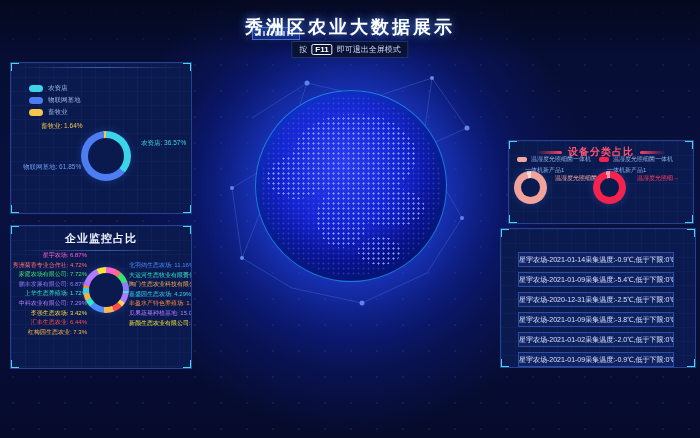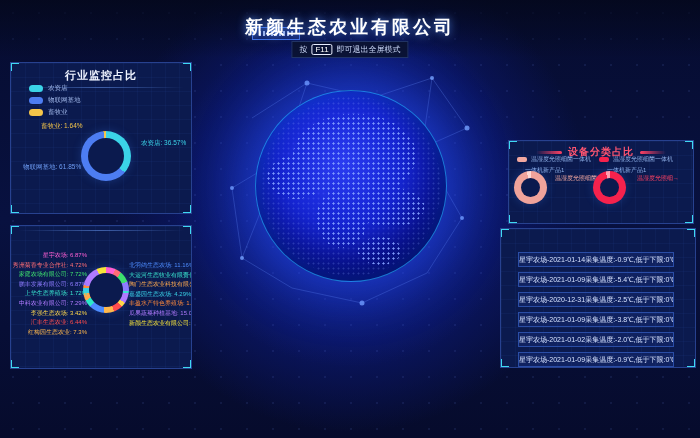--- a/index.html
+++ b/index.html
@@ -16,21 +16,21 @@
     font-size:18px;font-weight:700;color:#fff;letter-spacing:3px;
     text-shadow:0 0 10px rgba(90,150,255,.9);}
   .logo{position:absolute;left:252px;top:27px;width:46px;height:11px;z-index:4;
     border:1px solid #3f6fe0;background:rgba(30,60,160,.35);
     display:flex;align-items:center;justify-content:center;}
   .logo .glyphs{width:34px;height:5px;
     background:repeating-linear-gradient(90deg,rgba(200,215,255,.85) 0 2px,transparent 2px 4px);}
   .hint{position:absolute;top:41px;left:50%;transform:translateX(-50%);z-index:4;
     display:flex;align-items:center;gap:4px;background:rgba(10,18,46,.88);
     border:1px solid rgba(90,130,220,.3);padding:2px 7px;font-size:8px;color:#c9d6f5;white-space:nowrap;}
-  .hint .key{border:1px solid #e8edff;border-radius:2px;padding:0 3px;line-height:9px;font-size:8px;color:#fff;}
+  .hint .key{border:1px solid #e8edff;border-radius:2px;padding:0 3px;line-height:9px;font-size:8px;color:#fff;font-weight:bold;}
   
   .glow{position:absolute;left:160px;top:0;width:380px;height:380px;border-radius:50%;z-index:1;
     background:radial-gradient(circle,rgba(40,80,255,.40) 0%,rgba(25,55,210,.22) 42%,transparent 66%);}
   .globe{position:absolute;left:255px;top:90px;width:190px;height:190px;border-radius:50%;z-index:1;
     background:radial-gradient(circle at 45% 38%,#2b3cf0 0%,#1626d6 40%,#0b16a8 72%,#070f7a 100%);
     border:1px solid rgba(40,220,255,.5);
     box-shadow:0 0 50px 12px rgba(40,80,255,.45), inset -10px -20px 45px rgba(0,0,60,.55), inset 0 0 22px rgba(0,200,255,.22);}
   .gdots-faint{position:absolute;inset:5px;border-radius:50%;opacity:.30;
     background:radial-gradient(rgba(135,160,255,.8) .7px,transparent 1.3px) 0 0/5px 5px;}
   .gdots{position:absolute;inset:5px;border-radius:50%;
@@ -135,33 +135,32 @@
 
   <div class="globe">
     <div class="gdots-faint"></div>
     <div class="gdots"></div>
   </div>
 
   <div class="topband"></div>
   <div class="logo">
       <div class="glyphs"></div>
     </div>
-  <div class="h-title">新颜生态农业有限公司</div>
+  <div class="h-title">秀洲区农业大数据展示</div>
   <div class="hint">
     <span>按</span>
     <span class="key">F11</span>
     <span>即可退出全屏模式</span>
   </div>
 
   <div class="panel p-industry">
     <span class="cnr tl"></span>
       <span class="cnr tr"></span>
       <span class="cnr bl"></span>
       <span class="cnr br"></span>
-    <div class="ptitle">行业监控占比</div>
     <div class="pdiv"></div>
     <div class="ileg">
       <div class="row">
         <span class="sw" style="background: rgb(59, 212, 232);"></span>
         <span class="lbl">农资店</span>
       </div>
       <div class="row">
         <span class="sw" style="background: rgb(77, 125, 242);"></span>
         <span class="lbl">物联网基地</span>
       </div>
@@ -176,20 +175,21 @@
     <div class="callout co-livestock" style="color: rgb(246, 198, 74);">畜牧业: 1.64%</div>
     <div class="callout co-store" style="color: rgb(59, 212, 232);">农资店: 36.57%</div>
     <div class="callout co-iot" style="color: rgb(110, 157, 245);">物联网基地: 61.85%</div>
   </div>
 
   <div class="panel p-enterprise">
     <span class="cnr tl"></span>
       <span class="cnr tr"></span>
       <span class="cnr bl"></span>
       <span class="cnr br"></span>
+    <div class="ptitle">企业监控占比</div>
     <div class="pdiv"></div>
     <div class="donut d-ent" style="background: conic-gradient(rgb(255, 95, 210) 0deg, rgb(255, 95, 210) 24.2732deg, rgb(255, 110, 118) 24.2732deg, rgb(255, 110, 118) 40.95deg, rgb(62, 224, 110) 40.95deg, rgb(62, 224, 110) 68.2265deg, rgb(143, 123, 255) 68.2265deg, rgb(143, 123, 255) 92.4998deg, rgb(57, 230, 208) 92.4998deg, rgb(57, 230, 208) 98.5769deg, rgb(176, 123, 255) 98.5769deg, rgb(176, 123, 255) 124.334deg, rgb(255, 216, 77) 124.334deg, rgb(255, 216, 77) 136.418deg, rgb(255, 77, 77) 136.418deg, rgb(255, 77, 77) 159.172deg, rgb(255, 184, 77) 159.172deg, rgb(255, 184, 77) 184.964deg, rgb(77, 140, 255) 184.964deg, rgb(77, 140, 255) 224.395deg, rgb(46, 232, 200) 224.395deg, rgb(46, 232, 200) 242.768deg, rgb(255, 170, 77) 242.768deg, rgb(255, 170, 77) 260.787deg, rgb(57, 208, 230) 260.787deg, rgb(57, 208, 230) 275.945deg, rgb(255, 138, 60) 275.945deg, rgb(255, 138, 60) 282.658deg, rgb(176, 123, 255) 282.658deg, rgb(176, 123, 255) 335.727deg, rgb(246, 227, 58) 335.727deg, rgb(246, 227, 58) 360deg);">
         <div class="hole"></div>
       </div>
     <div class="elist el-left">
       <div class="elabel" style="color: rgb(255, 95, 210);">星宇农场: 6.87%</div>
       <div class="elabel" style="color: rgb(255, 110, 118);">秀洲菊香专业合作社: 4.72%</div>
       <div class="elabel" style="color: rgb(62, 224, 110);">家庭农场有限公司: 7.72%</div>
       <div class="elabel" style="color: rgb(143, 123, 255);">鹏丰发展有限公司: 6.87%</div>
       <div class="elabel" style="color: rgb(57, 230, 208);">上华生态养殖场: 1.72%</div>

